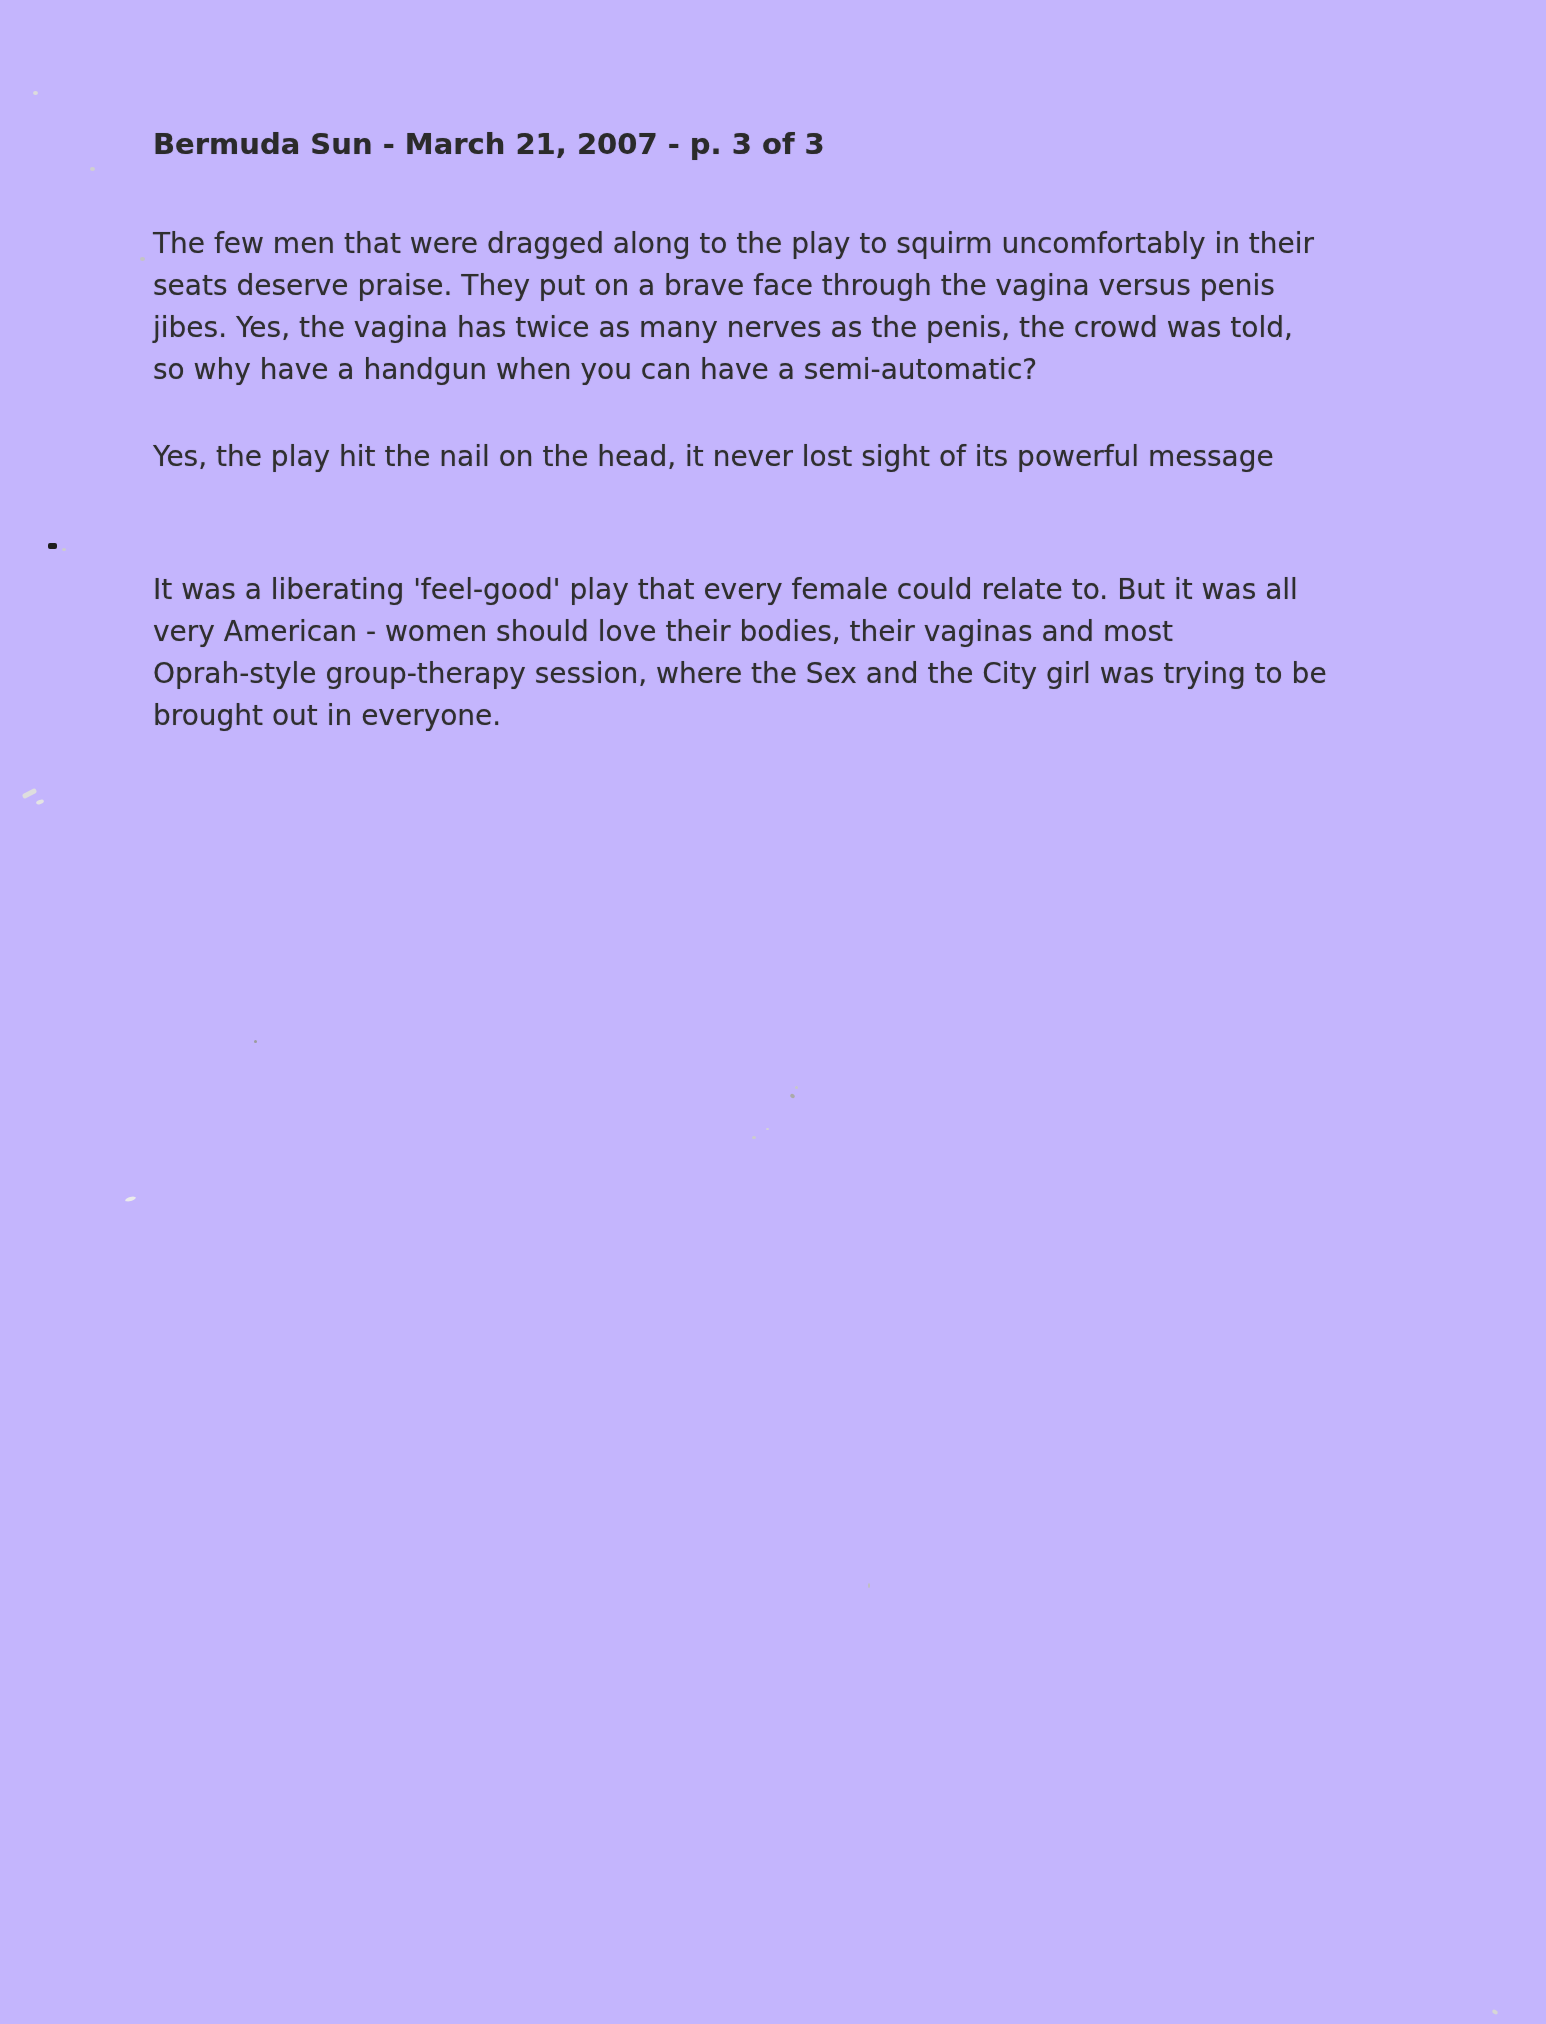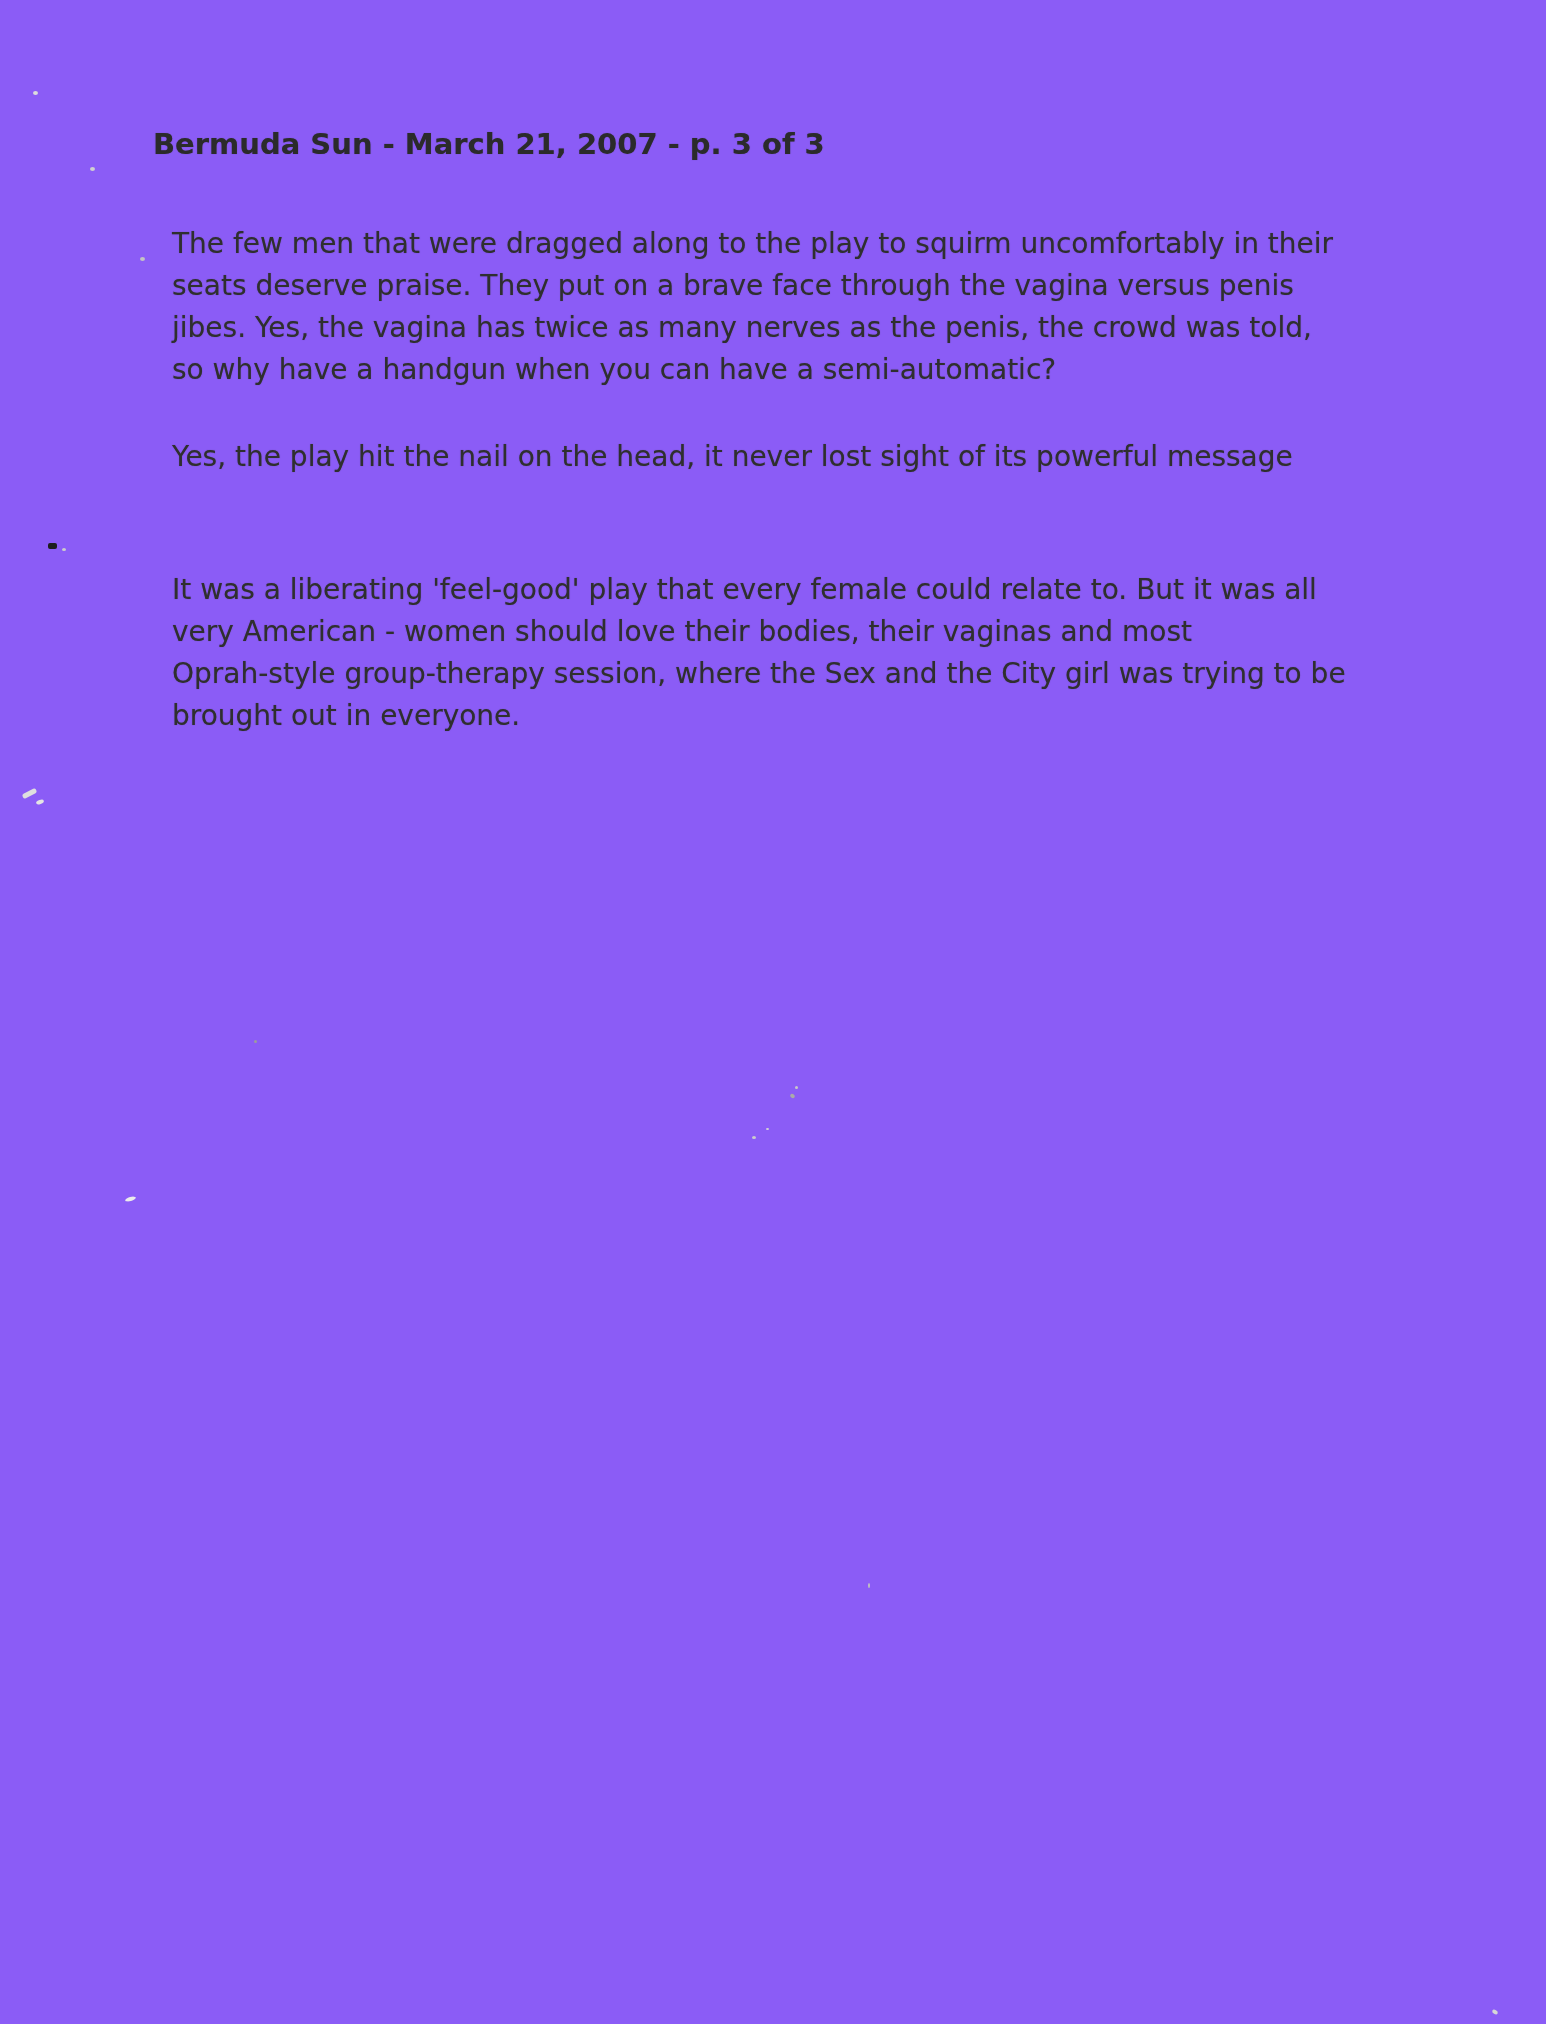--- a/index.html
+++ b/index.html
@@ -4,21 +4,21 @@
 <style>
   html, body {
     margin: 0;
     padding: 0;
     background: #ffffff;
   }
   .page {
     position: relative;
     width: 1546px;
     height: 2024px;
-    background: #8b5cf6;
+    background: #c4b5fd;
     overflow: hidden;
     font-family: "DejaVu Sans", sans-serif;
     color: #2f2f2f;
   }
   .header-line {
     position: absolute;
     left: 153px;
     top: 123px;
     font-size: 29px;
     font-weight: bold;
@@ -30,21 +30,20 @@
   .paragraph {
     position: absolute;
     left: 153px;
   }
   .paragraph .text-line {
     font-size: 28px;
     line-height: 42px;
     white-space: pre;
     color: #2f2f2f;
     text-shadow: 0 0 1px rgba(55,55,55,0.5);
-    margin-left: 19px;
   }
   #para-1 { top: 223px; }
   #para-2 { top: 436px; text-align: right; }
   #para-3 { top: 569px; }
   .speck {
     position: absolute;
     border-radius: 50%;
   }
 </style>
 </head>

